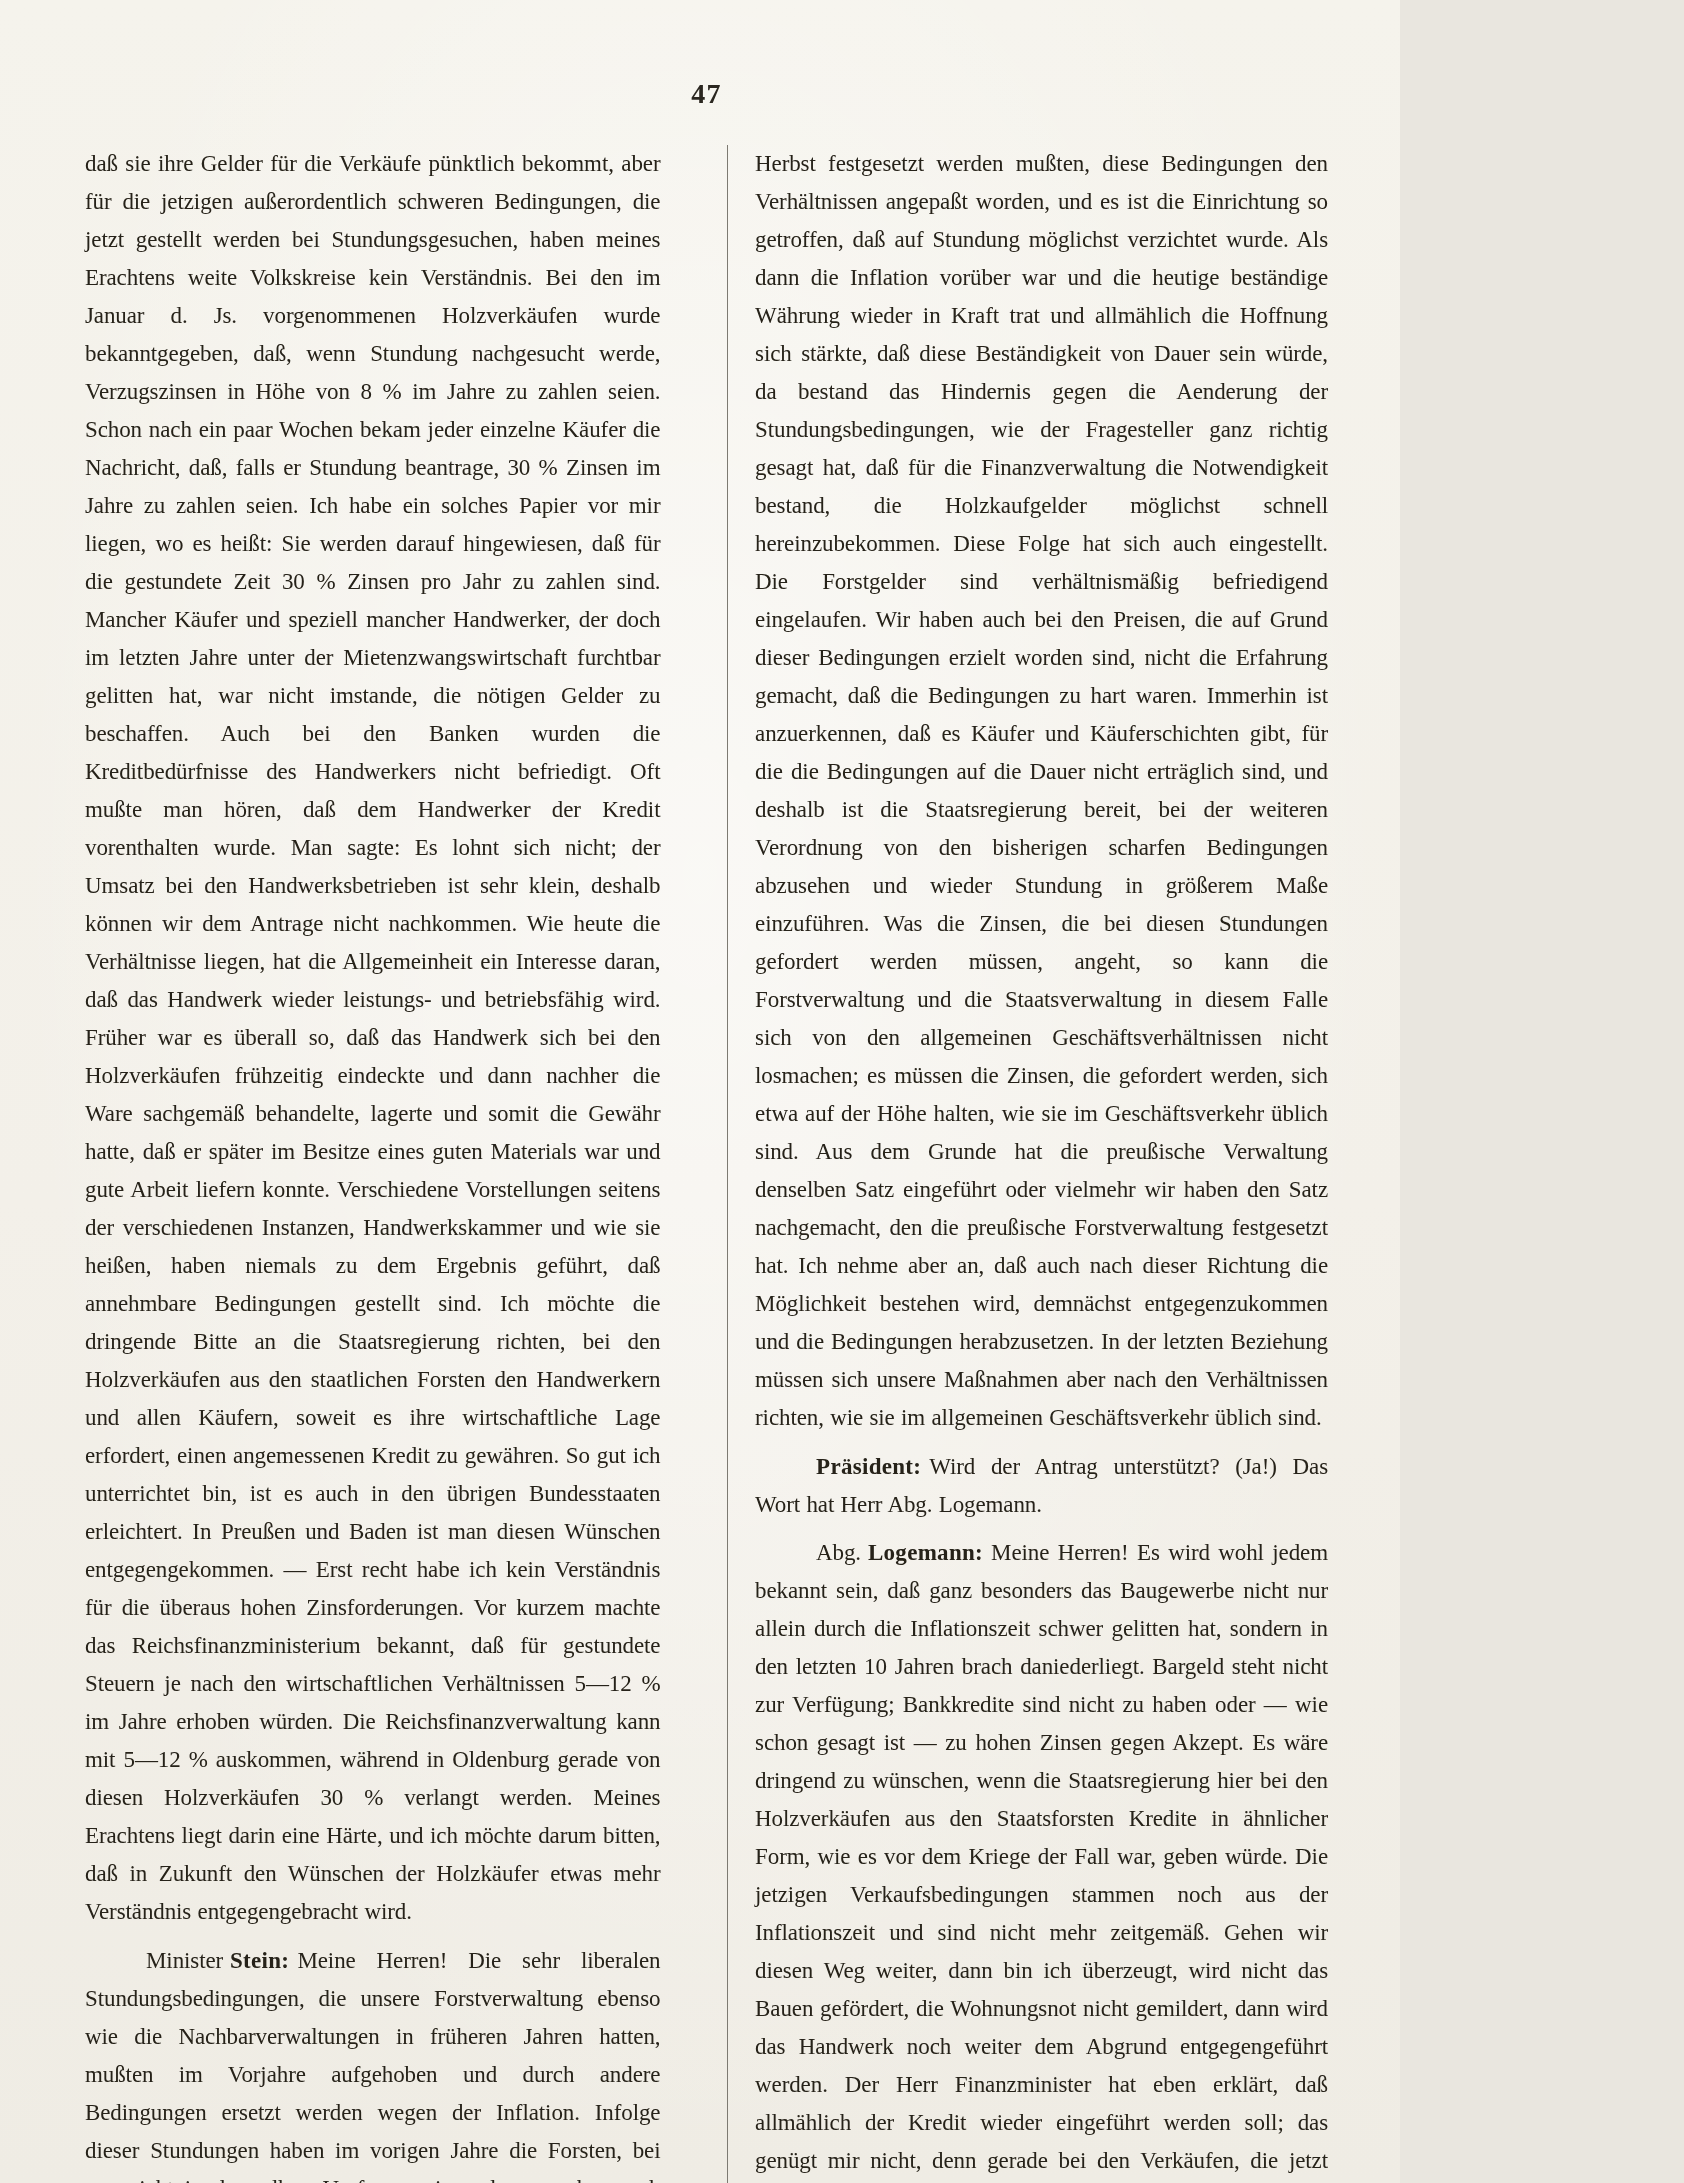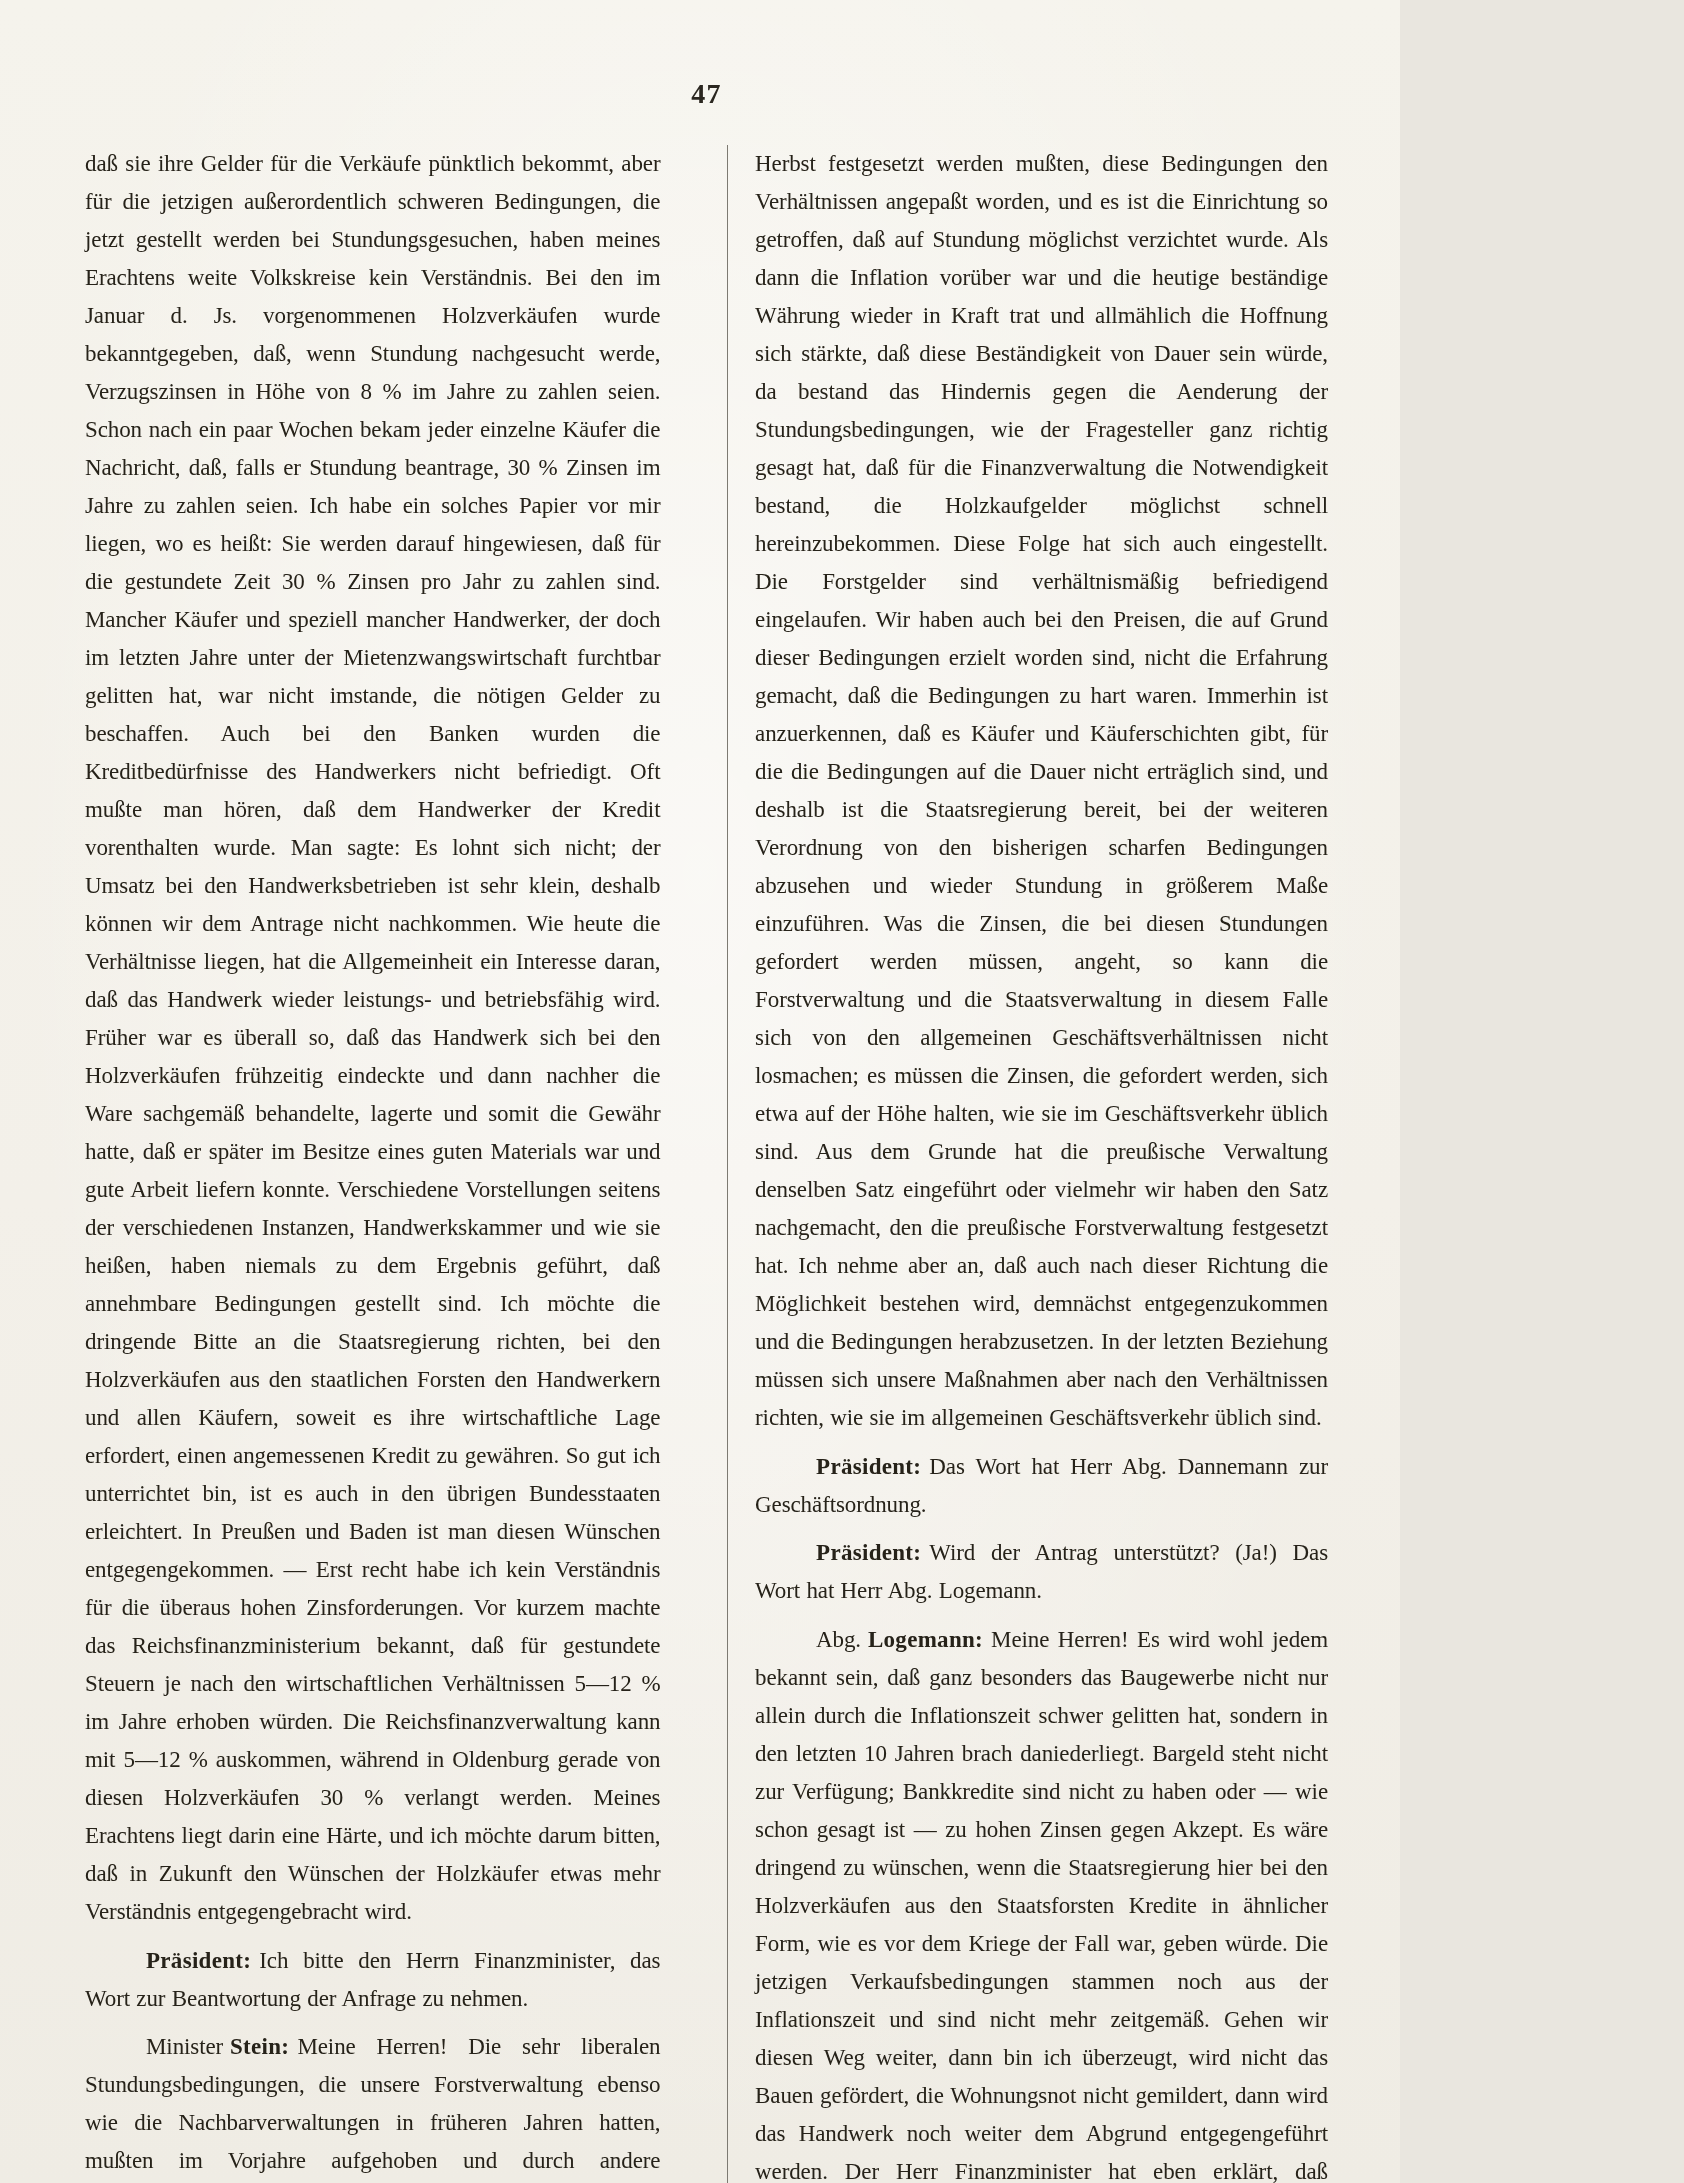--- a/index.html
+++ b/index.html
@@ -84,31 +84,29 @@
 <div class="page">
 
   <div class="page-number">47</div>
 
   <div class="columns">
 
     <div class="col col-left">
 
       <p class="para"><span>daß sie ihre Gelder für die Verkäufe pünktlich bekommt, aber für die jetzigen außerordentlich schweren Bedingungen, die jetzt gestellt werden bei Stundungsgesuchen, haben meines Erachtens weite Volkskreise kein Verständnis. Bei den im Januar d. Js. vorgenommenen Holzverkäufen wurde bekanntgegeben, daß, wenn Stundung nachgesucht werde, Verzugszinsen in Höhe von 8 % im Jahre zu zahlen seien. Schon nach ein paar Wochen bekam jeder einzelne Käufer die Nachricht, daß, falls er Stundung beantrage, 30 % Zinsen im Jahre zu zahlen seien. Ich habe ein solches Papier vor mir liegen, wo es heißt: Sie werden darauf hingewiesen, daß für die gestundete Zeit 30 % Zinsen pro Jahr zu zahlen sind. Mancher Käufer und speziell mancher Handwerker, der doch im letzten Jahre unter der Mietenzwangswirtschaft furchtbar gelitten hat, war nicht imstande, die nötigen Gelder zu beschaffen. Auch bei den Banken wurden die Kreditbedürfnisse des Handwerkers nicht befriedigt. Oft mußte man hören, daß dem Handwerker der Kredit vorenthalten wurde. Man sagte: Es lohnt sich nicht; der Umsatz bei den Handwerksbetrieben ist sehr klein, deshalb können wir dem Antrage nicht nachkommen. Wie heute die Verhältnisse liegen, hat die Allgemeinheit ein Interesse daran, daß das Handwerk wieder leistungs- und betriebsfähig wird. Früher war es überall so, daß das Handwerk sich bei den Holzverkäufen frühzeitig eindeckte und dann nachher die Ware sachgemäß behandelte, lagerte und somit die Gewähr hatte, daß er später im Besitze eines guten Materials war und gute Arbeit liefern konnte. Verschiedene Vorstellungen seitens der verschiedenen Instanzen, Handwerkskammer und wie sie heißen, haben niemals zu dem Ergebnis geführt, daß annehmbare Bedingungen gestellt sind. Ich möchte die dringende Bitte an die Staatsregierung richten, bei den Holzverkäufen aus den staatlichen Forsten den Handwerkern und allen Käufern, soweit es ihre wirtschaftliche Lage erfordert, einen angemessenen Kredit zu gewähren. So gut ich unterrichtet bin, ist es auch in den übrigen Bundesstaaten erleichtert. In Preußen und Baden ist man diesen Wünschen entgegengekommen. — Erst recht habe ich kein Verständnis für die überaus hohen Zinsforderungen. Vor kurzem machte das Reichsfinanzministerium bekannt, daß für gestundete Steuern je nach den wirtschaftlichen Verhältnissen 5—12 % im Jahre erhoben würden. Die Reichsfinanzverwaltung kann mit 5—12 % auskommen, während in Oldenburg gerade von diesen Holzverkäufen 30 % verlangt werden. Meines Erachtens liegt darin eine Härte, und ich möchte darum bitten, daß in Zukunft den Wünschen der Holzkäufer etwas mehr Verständnis entgegengebracht wird.</span></p>
 
-      <p class="para speech"><span class="speaker">Präsident:</span><span>Ich bitte den Herrn Finanzminister, das Wort zur Beantwortung der Anfrage zu nehmen.</span></p>
 
       <p class="para speech"><span class="prefix">Minister</span><span class="speaker">Stein:</span><span>Meine Herren! Die sehr liberalen Stundungsbedingungen, die unsere Forstverwaltung ebenso wie die Nachbarverwaltungen in früheren Jahren hatten, mußten im Vorjahre aufgehoben und durch andere Bedingungen ersetzt werden wegen der Inflation. Infolge dieser Stundungen haben im vorigen Jahre die Forsten, bei uns nicht in demselben Umfange wie anderswo, aber auch hier leider in ziemlich hohem Maße ungebührliche Verluste erlitten. Infolgedessen sind, als die Bedingungen im vorigen</span></p>
 
     </div>
 
     <div class="col col-right">
 
       <p class="para"><span>Herbst festgesetzt werden mußten, diese Bedingungen den Verhältnissen angepaßt worden, und es ist die Einrichtung so getroffen, daß auf Stundung möglichst verzichtet wurde. Als dann die Inflation vorüber war und die heutige beständige Währung wieder in Kraft trat und allmählich die Hoffnung sich stärkte, daß diese Beständigkeit von Dauer sein würde, da bestand das Hindernis gegen die Aenderung der Stundungsbedingungen, wie der Fragesteller ganz richtig gesagt hat, daß für die Finanzverwaltung die Notwendigkeit bestand, die Holzkaufgelder möglichst schnell hereinzubekommen. Diese Folge hat sich auch eingestellt. Die Forstgelder sind verhältnismäßig befriedigend eingelaufen. Wir haben auch bei den Preisen, die auf Grund dieser Bedingungen erzielt worden sind, nicht die Erfahrung gemacht, daß die Bedingungen zu hart waren. Immerhin ist anzuerkennen, daß es Käufer und Käuferschichten gibt, für die die Bedingungen auf die Dauer nicht erträglich sind, und deshalb ist die Staatsregierung bereit, bei der weiteren Verordnung von den bisherigen scharfen Bedingungen abzusehen und wieder Stundung in größerem Maße einzuführen. Was die Zinsen, die bei diesen Stundungen gefordert werden müssen, angeht, so kann die Forstverwaltung und die Staatsverwaltung in diesem Falle sich von den allgemeinen Geschäftsverhältnissen nicht losmachen; es müssen die Zinsen, die gefordert werden, sich etwa auf der Höhe halten, wie sie im Geschäftsverkehr üblich sind. Aus dem Grunde hat die preußische Verwaltung denselben Satz eingeführt oder vielmehr wir haben den Satz nachgemacht, den die preußische Forstverwaltung festgesetzt hat. Ich nehme aber an, daß auch nach dieser Richtung die Möglichkeit bestehen wird, demnächst entgegenzukommen und die Bedingungen herabzusetzen. In der letzten Beziehung müssen sich unsere Maßnahmen aber nach den Verhältnissen richten, wie sie im allgemeinen Geschäftsverkehr üblich sind.</span></p>
 
-      <p class="para speech"><span class="speaker">Präsident:</span><span>Das Wort hat Herr Abg. Dannemann zur Geschäftsordnung.</span></p>
 
 
       <p class="para speech"><span class="speaker">Präsident:</span><span>Wird der Antrag unterstützt? (Ja!) Das Wort hat Herr Abg. Logemann.</span></p>
 
       <p class="para speech"><span class="prefix">Abg.</span><span class="speaker">Logemann:</span><span>Meine Herren! Es wird wohl jedem bekannt sein, daß ganz besonders das Baugewerbe nicht nur allein durch die Inflationszeit schwer gelitten hat, sondern in den letzten 10 Jahren brach daniederliegt. Bargeld steht nicht zur Verfügung; Bankkredite sind nicht zu haben oder — wie schon gesagt ist — zu hohen Zinsen gegen Akzept. Es wäre dringend zu wünschen, wenn die Staatsregierung hier bei den Holzverkäufen aus den Staatsforsten Kredite in ähnlicher Form, wie es vor dem Kriege der Fall war, geben würde. Die jetzigen Verkaufsbedingungen stammen noch aus der Inflationszeit und sind nicht mehr zeitgemäß. Gehen wir diesen Weg weiter, dann bin ich überzeugt, wird nicht das Bauen gefördert, die Wohnungsnot nicht gemildert, dann wird das Handwerk noch weiter dem Abgrund entgegengeführt werden. Der Herr Finanzminister hat eben erklärt, daß allmählich der Kredit wieder eingeführt werden soll; das genügt mir nicht, denn gerade bei den Verkäufen, die jetzt noch stattfinden, wird Bauholz verkauft, welches für</span></p>
 
       <div class="signature">7*</div>
 
     </div>
 

